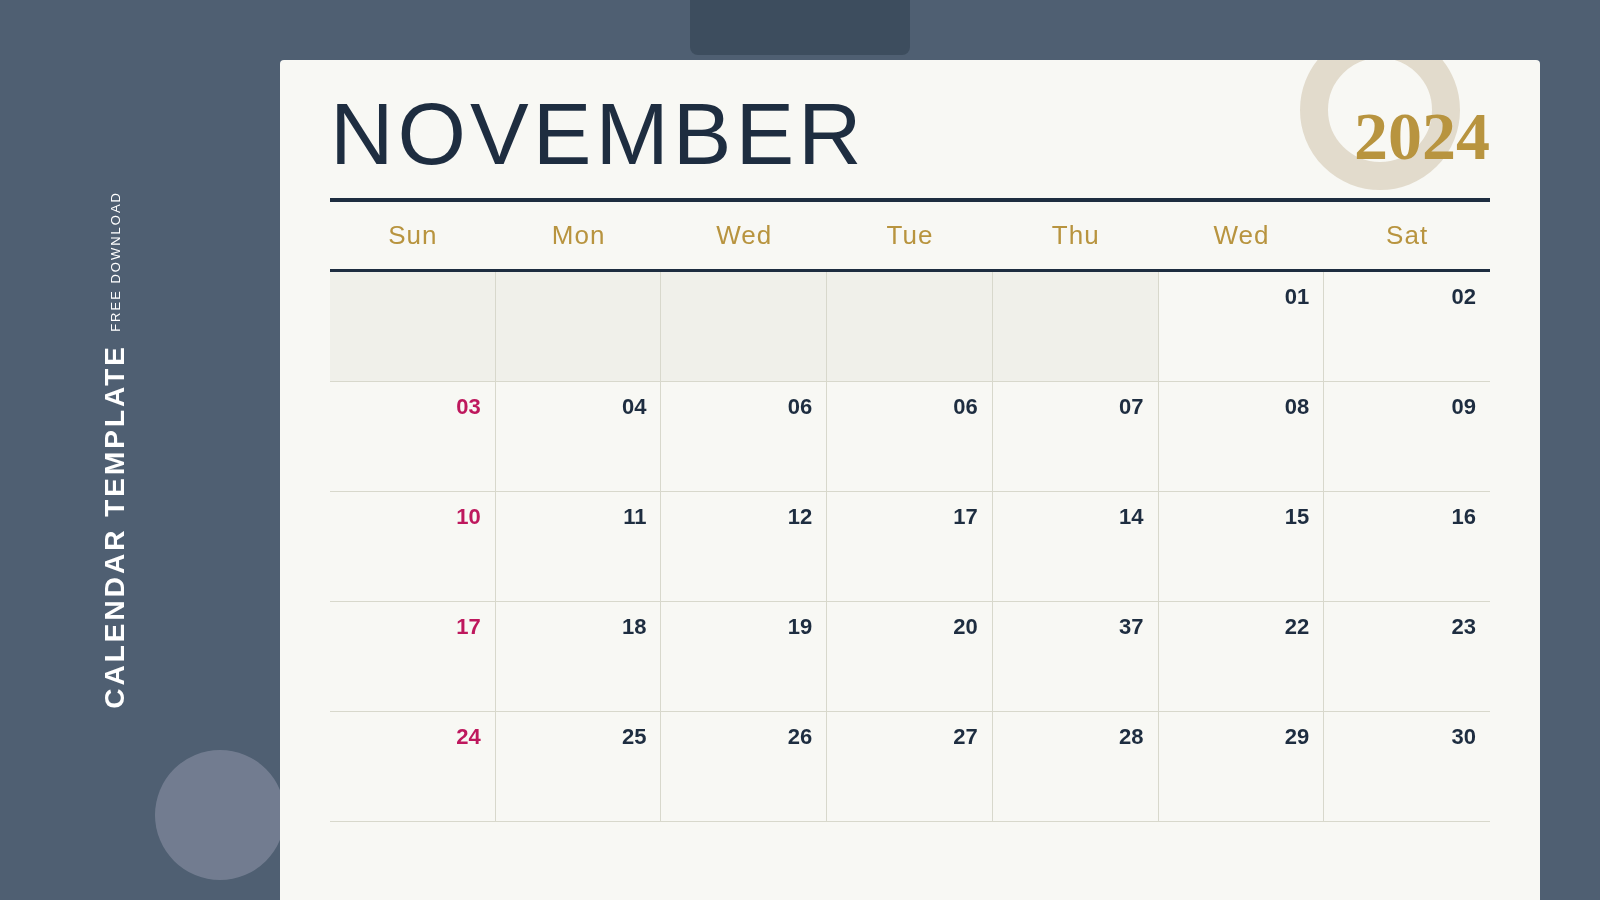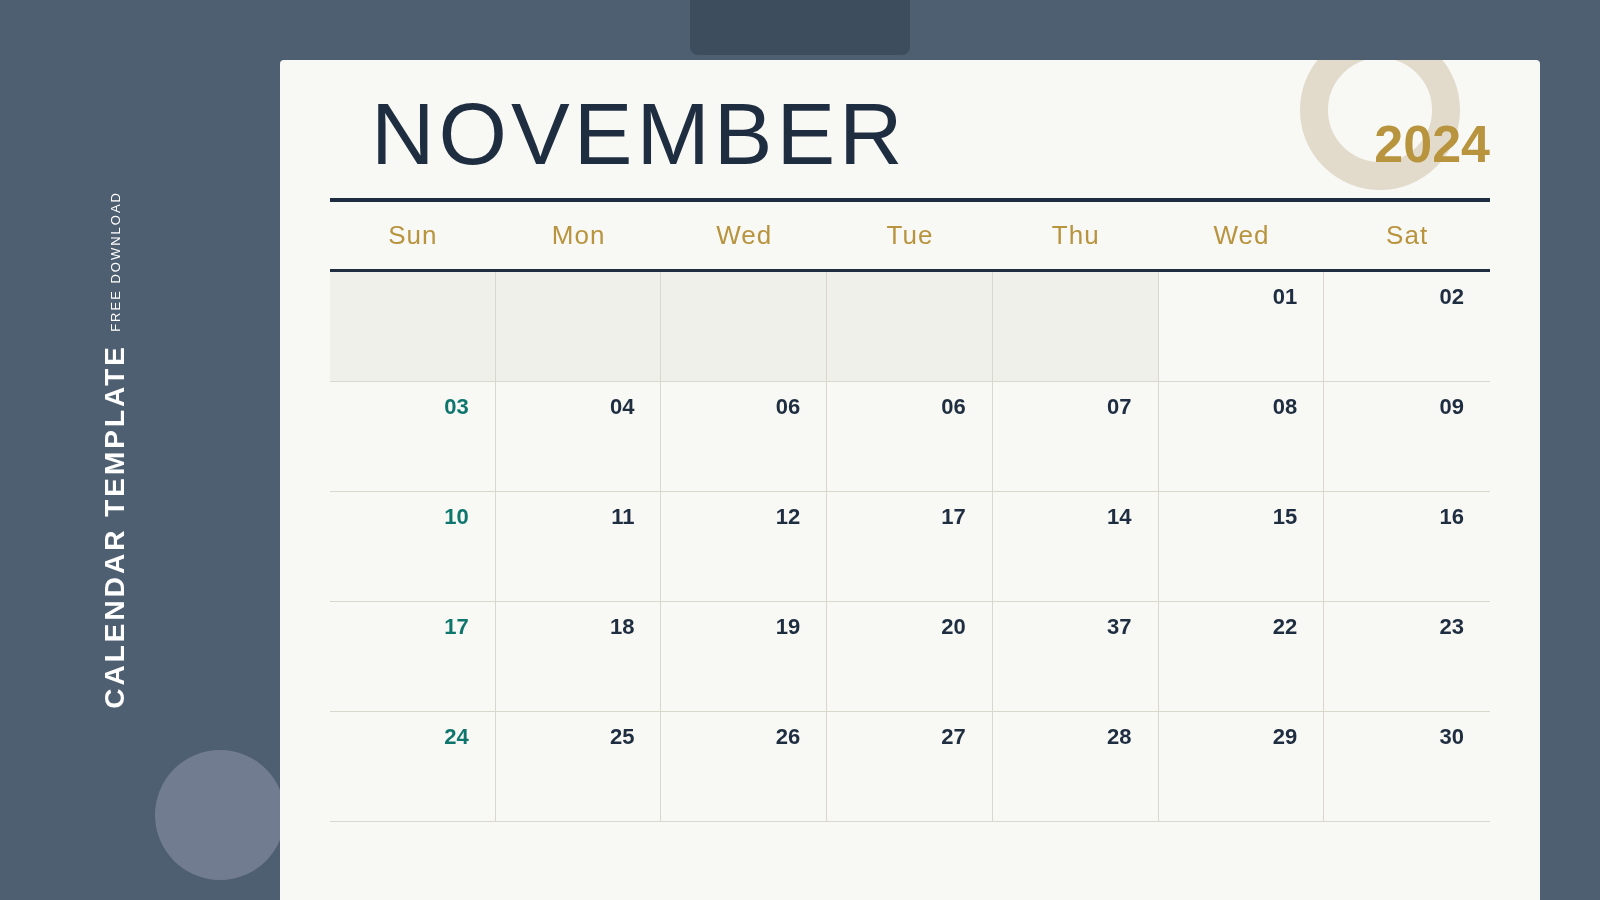--- a/index.html
+++ b/index.html
@@ -100,35 +100,34 @@
       background-color: transparent;
       border: 28px solid rgba(200, 185, 155, 0.45);
     }
 
     .calendar-header {
       padding: 30px 50px 20px 50px;
       display: flex;
       align-items: flex-end;
       justify-content: space-between;
       position: relative;
-      margin-left: 41px;
     }
 
     .month-title {
       font-family: Arial, Helvetica, sans-serif;
       font-size: 88px;
       font-weight: 300;
       color: #1e2d40;
       letter-spacing: 4px;
       line-height: 1;
     }
 
     .year-title {
-      font-family: Liberation Sans, sans-serif;
-      font-size: 52px;
+      font-family: Liberation Serif, serif;
+      font-size: 68px;
       font-weight: 700;
       color: #b8943f;
       line-height: 1;
       padding-bottom: 8px;
     }
 
     
     .header-line {
       height: 4px;
       background-color: #1e2d40;
@@ -175,25 +174,25 @@
       border-right: none;
     }
 
     .cell-number {
       font-family: Arial, sans-serif;
       font-size: 22px;
       font-weight: 700;
       color: #1e2d40;
       position: absolute;
       top: 12px;
-      right: 26px;
+      right: 14px;
     }
 
     .cell-number.sunday {
-      color: #0f766e;
+      color: #be185d;
     }
 
     .cell-empty {
       background-color: #f0f0ea;
     }
   </style>
 </head>
 <body>
 
 <div class="bg-tab"></div>

